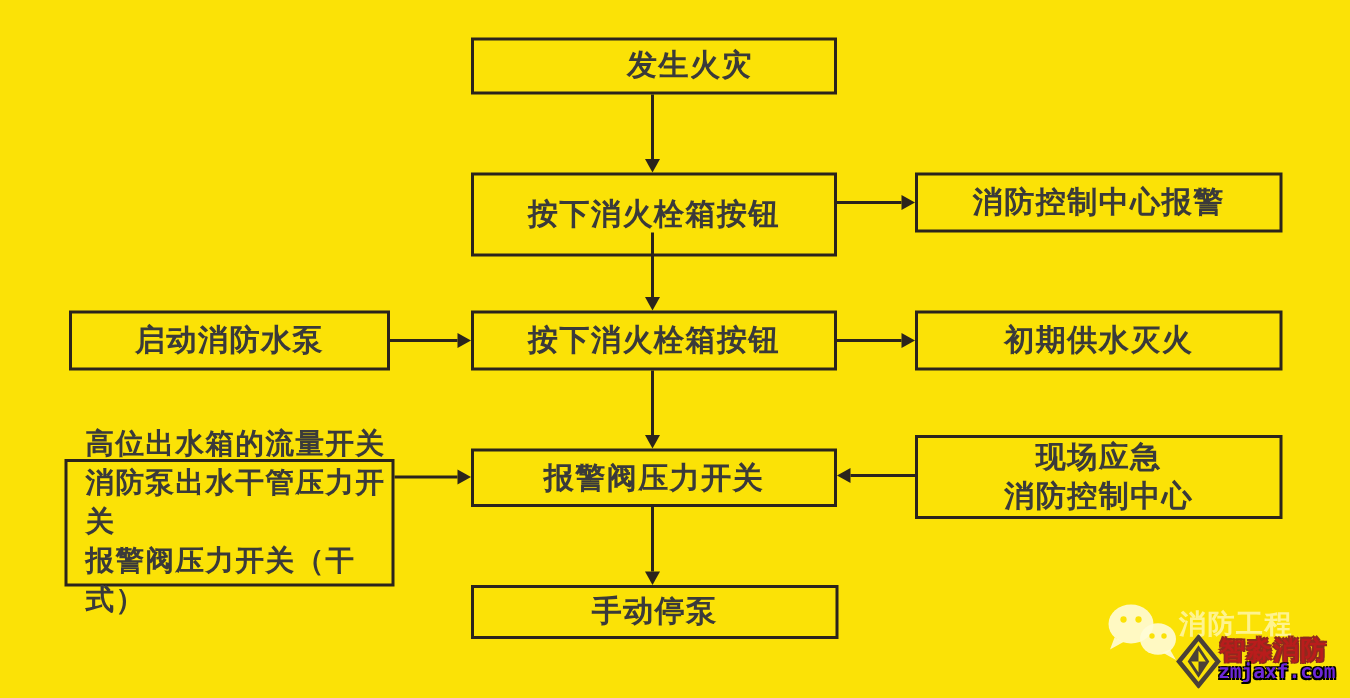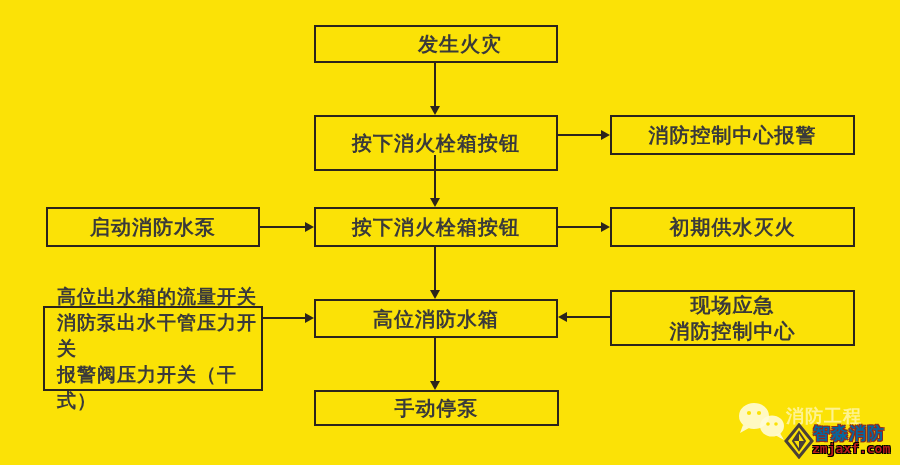--- a/index.html
+++ b/index.html
@@ -70,45 +70,45 @@
   .wm-faint{
     left:786px;top:404px;
     font-family:Liberation Serif, serif;
     font-size:18px;font-weight:bold;letter-spacing:1px;
     color:rgba(255,252,215,0.66);
   }
   .wm-brand{
     left:813px;top:422px;
     font-family:"Liberation Sans","DejaVu Sans",sans-serif;
     font-size:17px;font-weight:bold;letter-spacing:1px;
-    color:#0369a1;
+    color:#b91c1c;
     text-shadow:-1px -1px 0 #8f2a1e,1px -1px 0 #8f2a1e,-1px 1px 0 #8f2a1e,1px 1px 0 #8f2a1e;
   }
   .wm-site{
     left:812px;top:441px;
     font-family:"DejaVu Sans Mono","Liberation Mono",monospace;
     font-size:13px;font-weight:bold;
-    color:#b91c1c;
+    color:#6d28d9;
     text-shadow:-1px -1px 0 #000,1px -1px 0 #000,-1px 1px 0 #000,1px 1px 0 #000;
   }
   .wm-wechat{left:737px;top:401px;}
   .wm-diamond{left:784px;top:423px;}
 </style>
 </head>
 <body>
 
 <div class="canvas">
 
   <div class="node" style="left:314px;top:25px;width:244px;height:38px;padding-left:48px;">发生火灾</div>
 
   <div class="node" style="left:314px;top:115px;width:244px;height:56px;">按下消火栓箱按钮</div>
 
   <div class="node" style="left:314px;top:207px;width:244px;height:40px;">按下消火栓箱按钮</div>
 
-  <div class="node" style="left:314px;top:299px;width:244px;height:39px;">高位消防水箱</div>
+  <div class="node" style="left:314px;top:299px;width:244px;height:39px;">报警阀压力开关</div>
 
   <div class="node" style="left:314px;top:390px;width:245px;height:36px;">手动停泵</div>
 
   <div class="node" style="left:46px;top:207px;width:214px;height:40px;">启动消防水泵</div>
 
   <div class="node left-text" style="left:43px;top:275px;width:220px;height:85px;">高位出水箱的流量开关
 消防泵出水干管压力开关
 报警阀压力开关（干式）</div>
 
   <div class="node" style="left:610px;top:115px;width:245px;height:40px;">消防控制中心报警</div>

